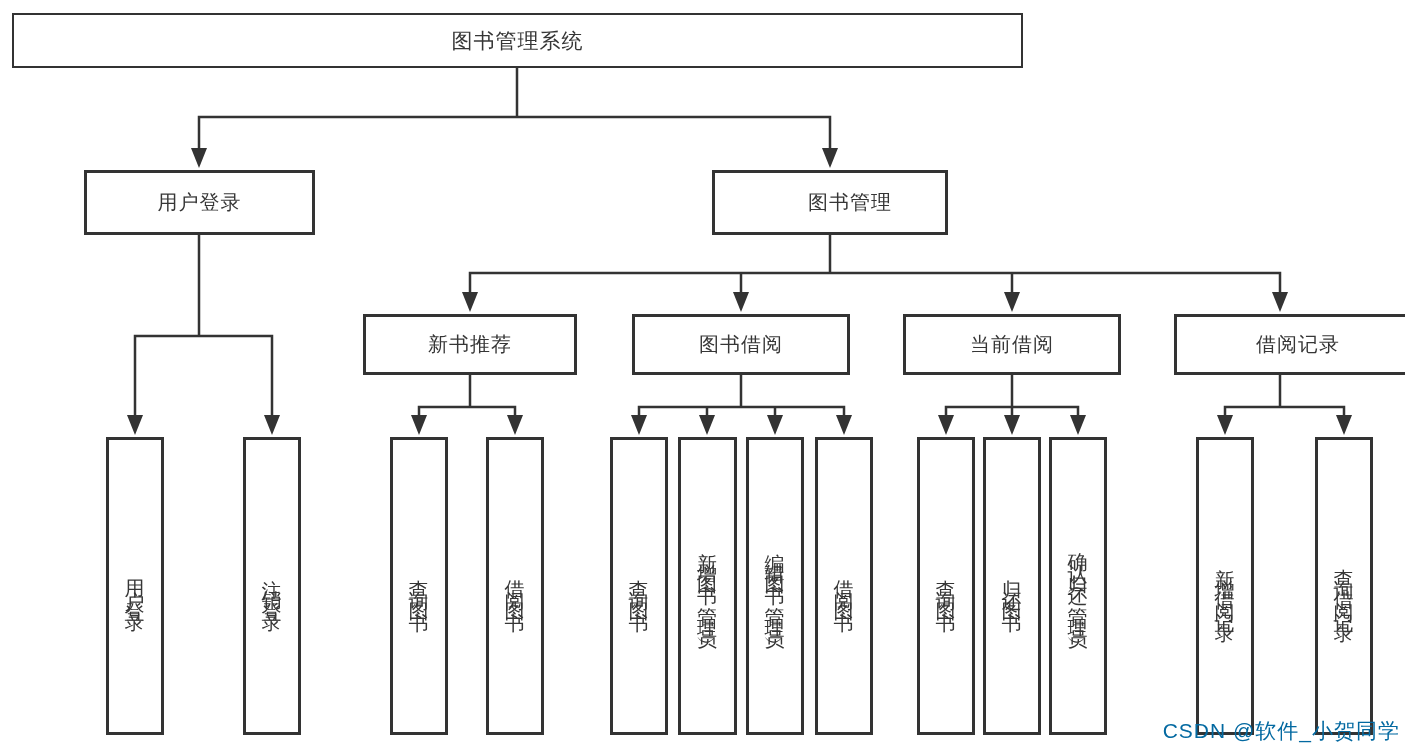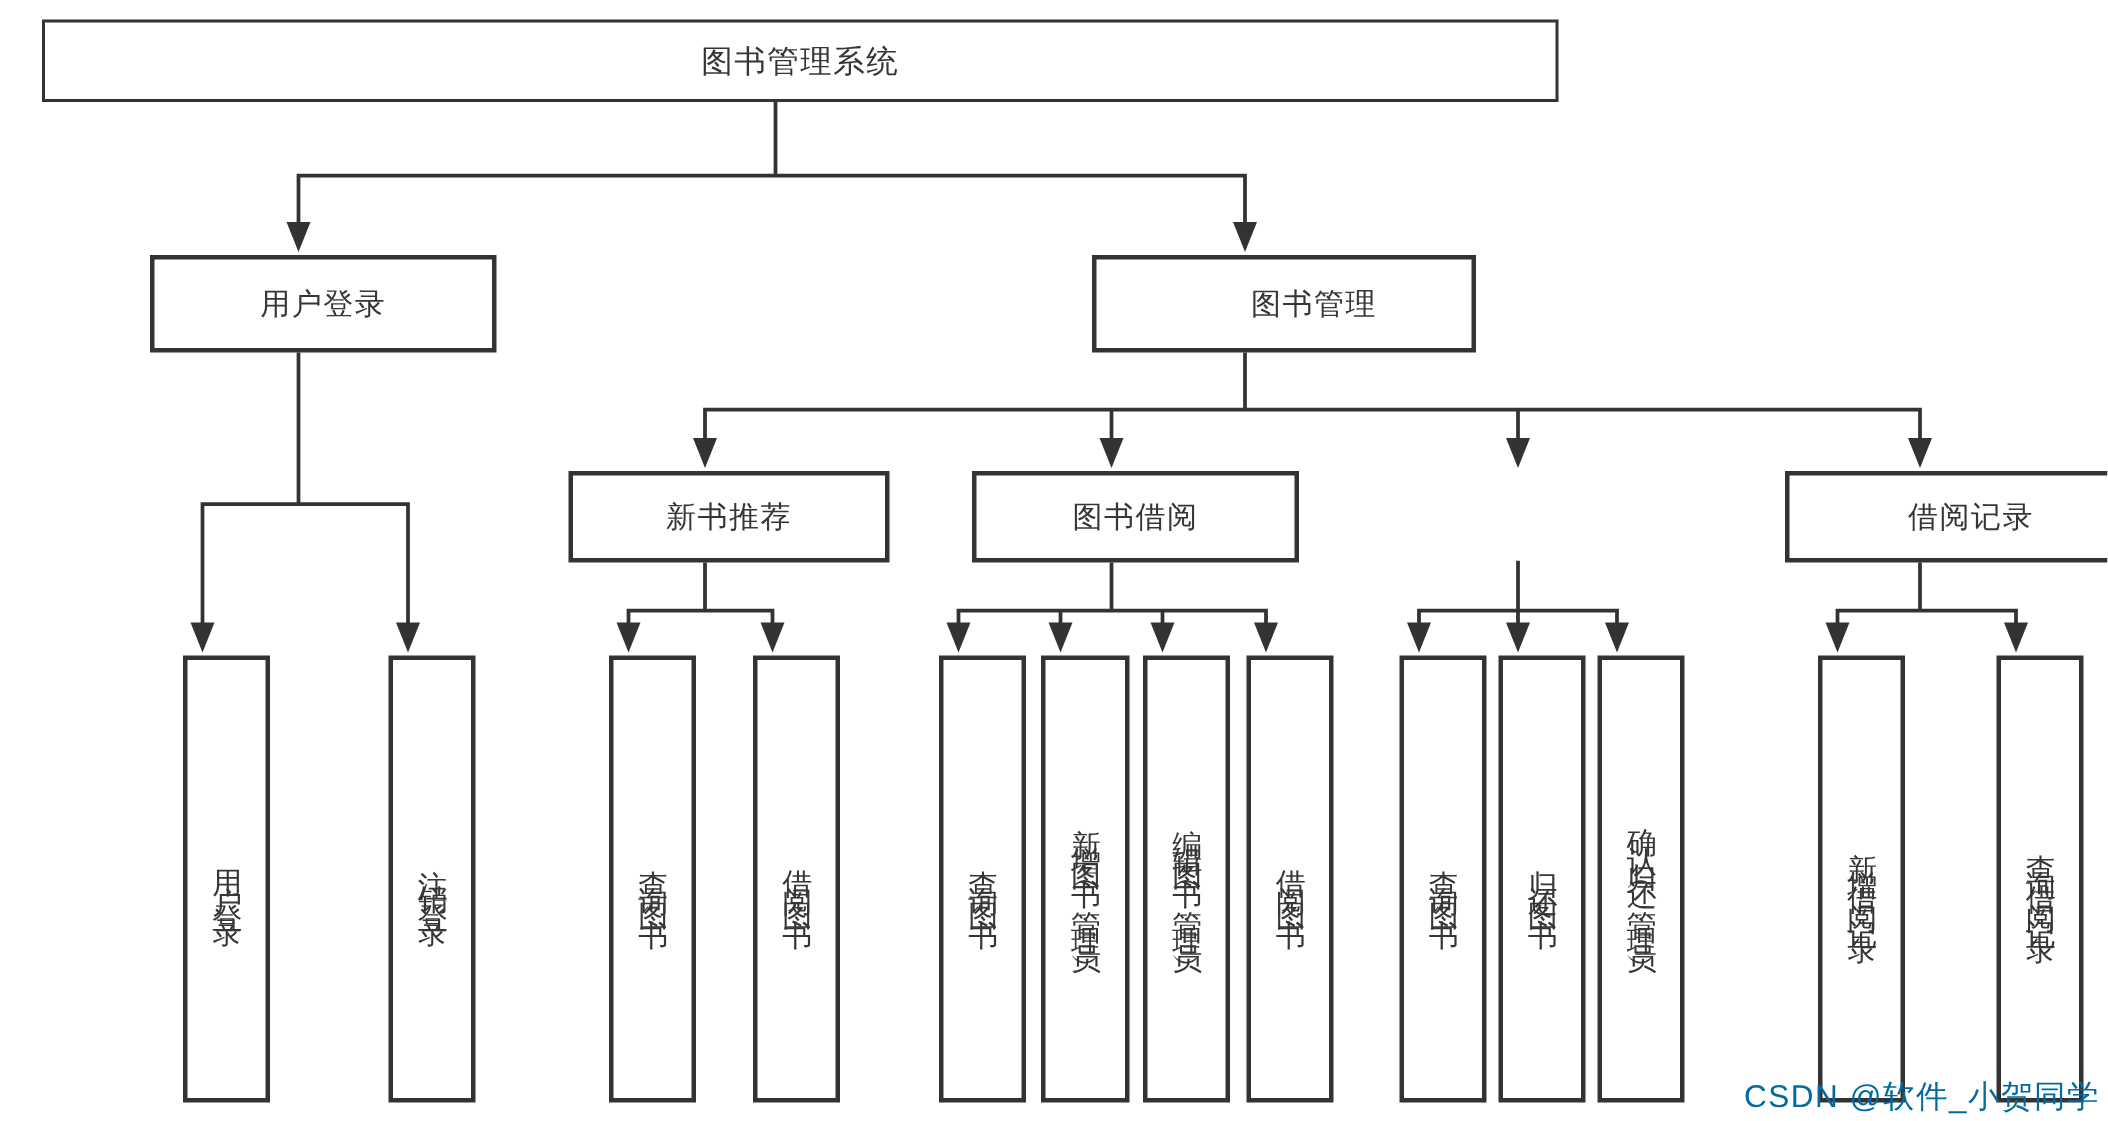--- a/index.html
+++ b/index.html
@@ -17,21 +17,20 @@
     position: absolute;
     box-sizing: border-box;
     border: 3px solid #333333;
     background: #ffffff;
     display: flex;
     align-items: center;
     justify-content: center;
     font-size: 20px;
     letter-spacing: 1px;
     z-index: 2;
-    margin-left: 16px;
   }
   .node.root { border-width: 2px; font-size: 21px; }
   .node.leaf { font-size: 20px; }
   .vtext {
     writing-mode: vertical-rl;
     text-orientation: mixed;
     letter-spacing: 11px;
     line-height: 1;
     white-space: nowrap;
   }
@@ -81,29 +80,32 @@
     </g>
   </svg>
 
   <div class="node root" style="left:12px; top:13px; width:1011px; height:55px;">
     <span>图书管理系统</span>
   </div>
 
   <div class="node" style="left:84px; top:170px; width:231px; height:65px;">
     <span>用户登录</span>
   </div>
-  <div class="node" style="left:712px; top:170px; width:256px; height:65px;padding-left:40px;">
+  <div class="node" style="left:712px; top:170px; width:236px; height:65px;padding-left:40px;">
     <span>图书管理</span>
   </div>
 
   <div class="node" style="left:363px; top:314px; width:214px; height:61px;">
     <span>新书推荐</span>
   </div>
   <div class="node" style="left:632px; top:314px; width:218px; height:61px;">
     <span>图书借阅</span>
+  </div>
+  <div class="node" style="left:903px; top:314px; width:218px; height:61px;">
+    <span>当前借阅</span>
   </div>
   <div class="node" style="left:1174px; top:314px; width:248px; height:61px;">
     <span>借阅记录</span>
   </div>
 
   <div class="node leaf" style="left:106px; top:437px; width:58px; height:298px;">
     <span class="vtext">用户登录</span>
   </div>
   <div class="node leaf" style="left:243px; top:437px; width:58px; height:298px;">
     <span class="vtext">注销登录</span>

